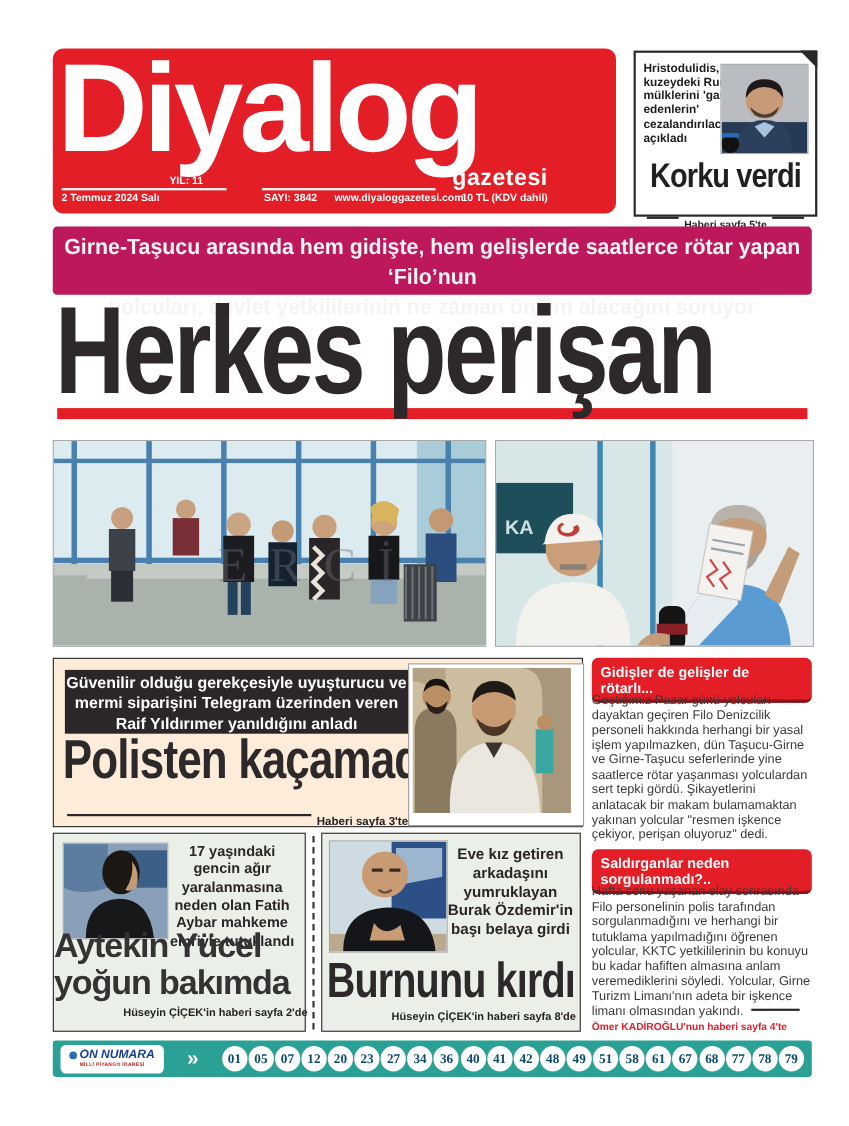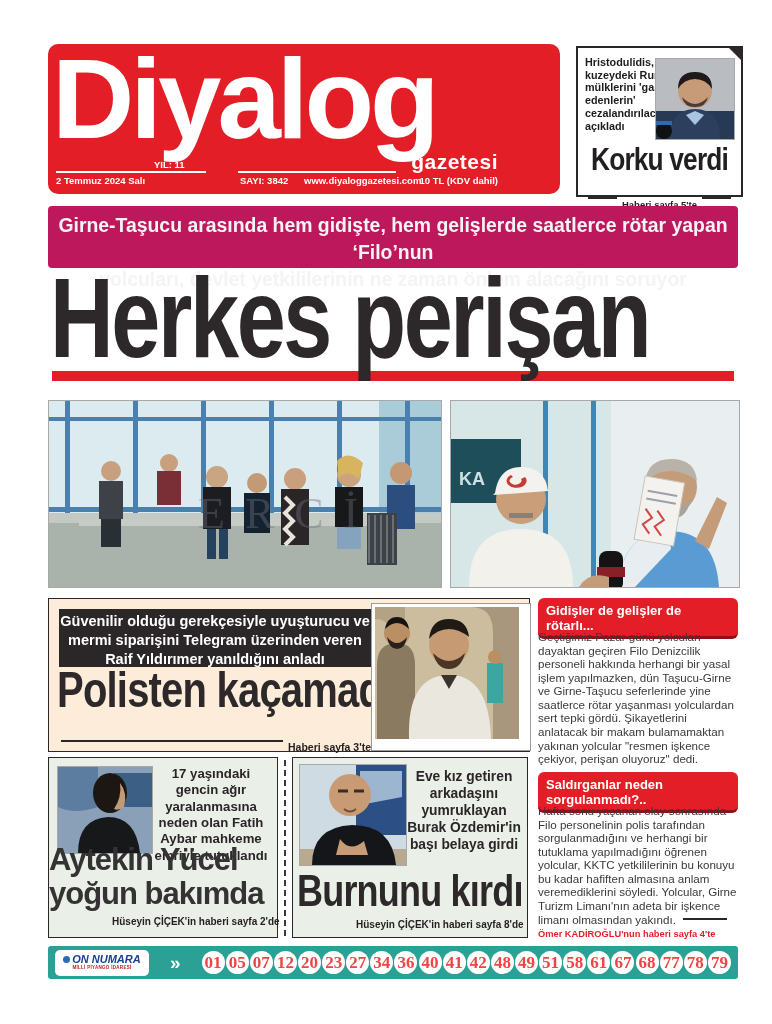--- a/index.html
+++ b/index.html
@@ -74,21 +74,21 @@
   .lotto{left:48px;top:946px;width:690px;height:33px;background:#2ba196;border-radius:3px;display:flex;
          align-items:center;padding:0 7px;box-sizing:border-box;gap:20px;}
   .lotto-logo{width:94px;height:26px;background:#fff;border-radius:5px;display:flex;flex-direction:column;
               align-items:center;justify-content:center;line-height:1;flex-shrink:0;}
   .lotto-title{font-size:11px;font-weight:700;font-style:italic;color:#17418f;display:flex;align-items:center;gap:2px;}
   .lotto-ball{width:7px;height:7px;border-radius:50%;background:#2a6bb5;display:inline-block;}
   .lotto-sub{font-size:4.5px;font-weight:700;color:#c01818;letter-spacing:.3px;margin-top:1px;}
   .chev{color:#fff;font-size:19px;font-weight:700;line-height:1;margin:0 1px;flex-shrink:0;}
   .nums{flex:1;display:flex;justify-content:space-between;align-items:center;}
   .num{width:23px;height:23px;border-radius:50%;background:#fff;display:flex;align-items:center;justify-content:center;
-       font-family:"Liberation Serif",serif;font-size:17px;font-weight:700;color:#ef4444;}
+       font-family:"Liberation Serif",serif;font-size:12px;font-weight:700;color:#0c4a6e;}
 </style>
 </head>
 <body>
 
 <div class="page">
 
   <header class="abs masthead">
     <div class="abs mh-line" style="left:8px;top:127px;width:150px;"></div>
     <div class="abs mh-line" style="left:190px;top:127px;width:158px;"></div>
     <span class="abs mh-small" style="left:8px;top:131px;">2 Temmuz 2024 Salı</span>

